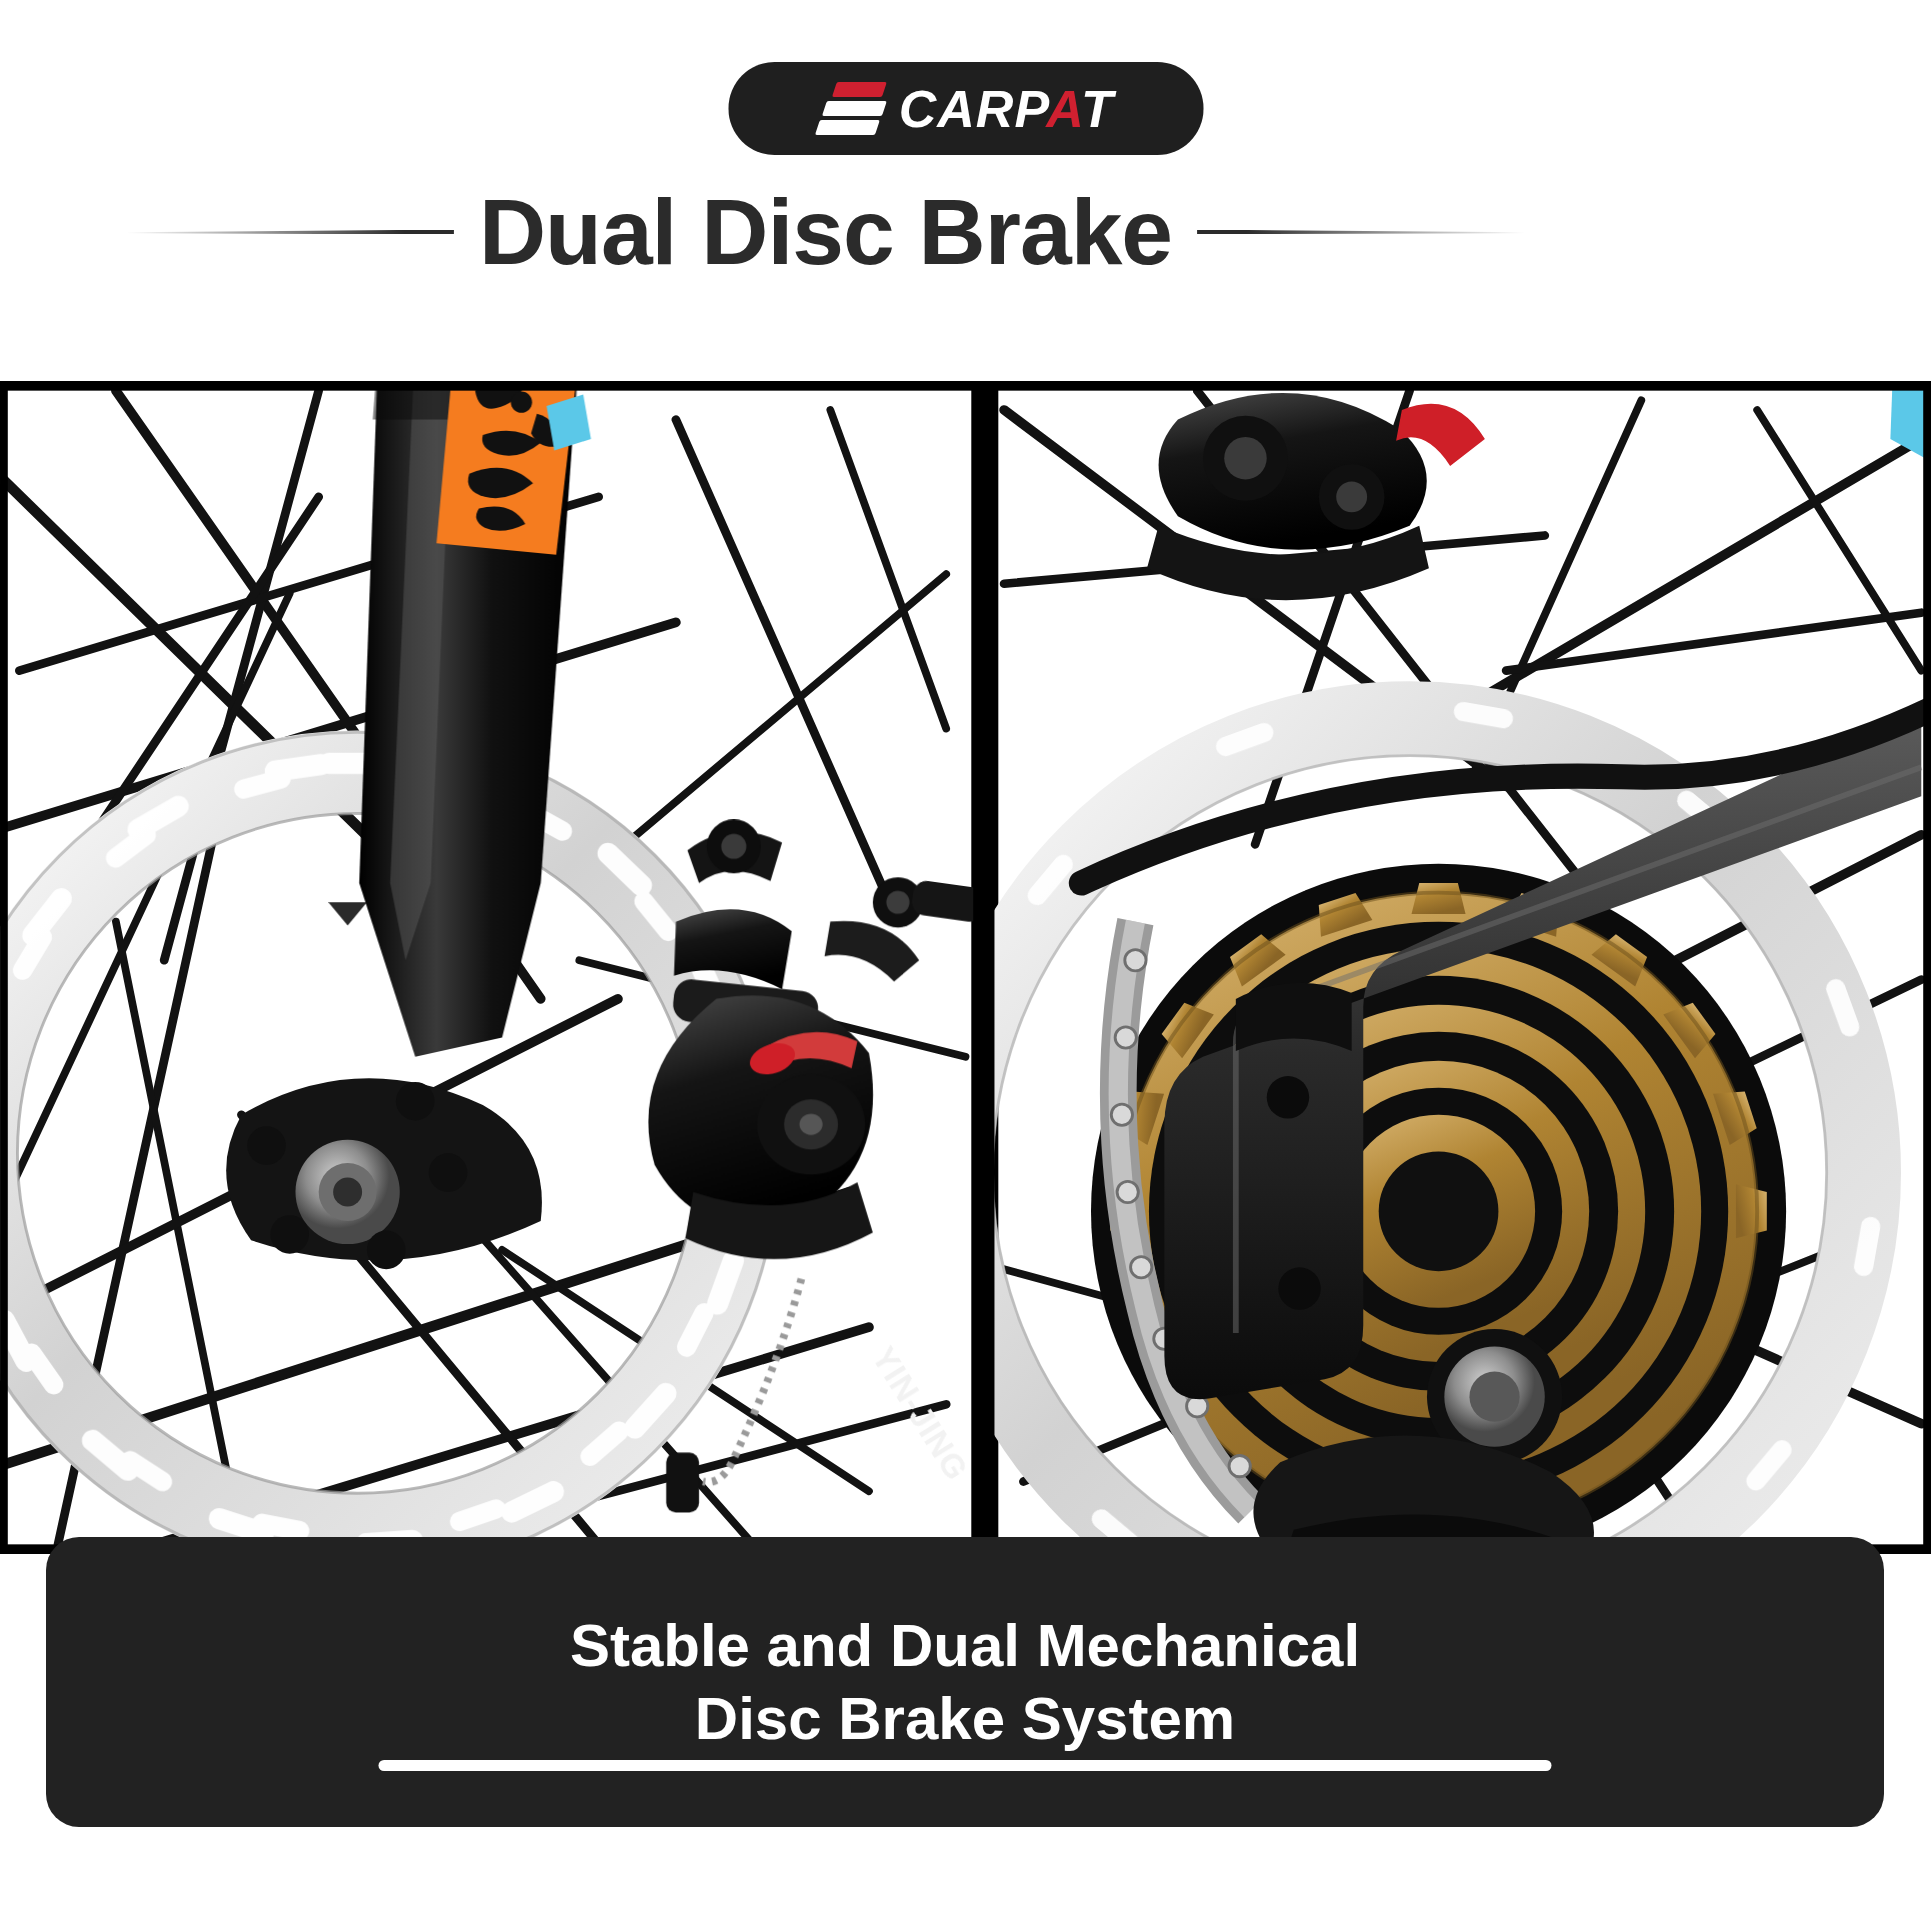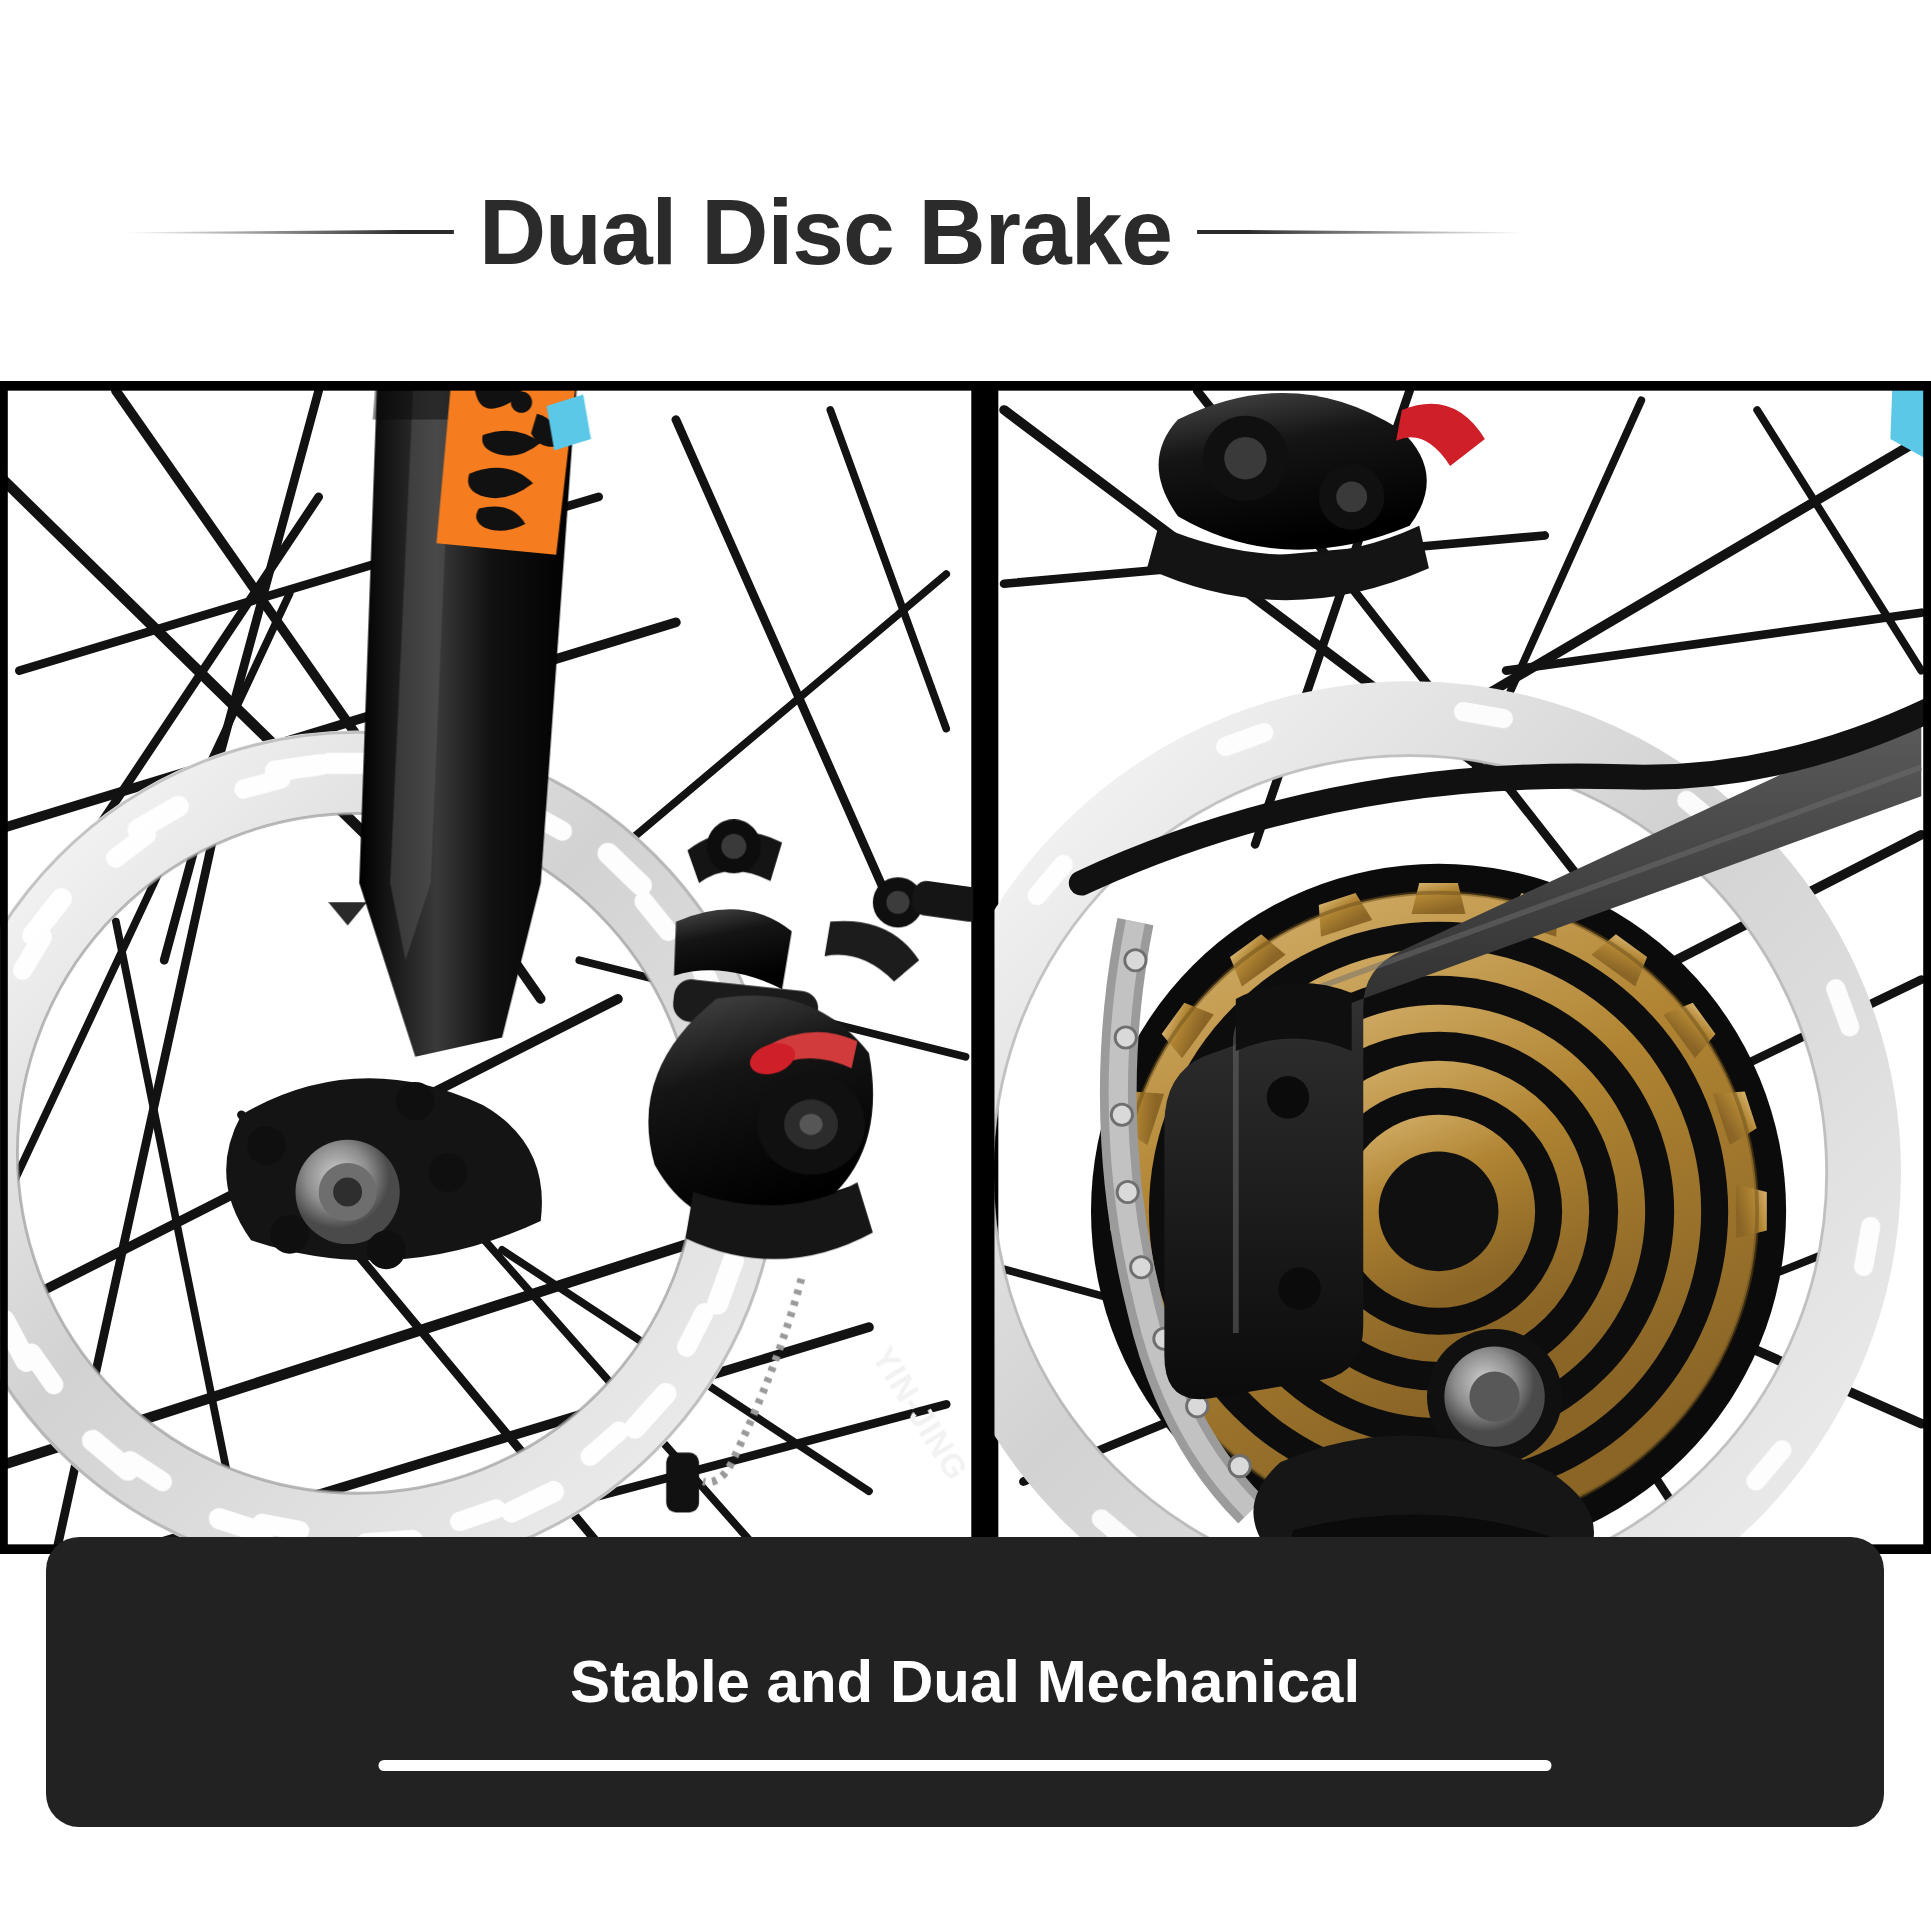--- a/index.html
+++ b/index.html
@@ -66,20 +66,28 @@
     width:1173px; height:10.6px; background:#ffffff; border-radius:5.8px;
   }
 </style>
 </head>
 <body>
 
 <div class="page">
 
   <div class="header">
 
+    <div class="logo-pill">
+      <span class="logo-mark">
+        <span class="bar b1"></span>
+        <span class="bar b2"></span>
+        <span class="bar b3"></span>
+      </span>
+      <span class="logo-word"><span>CARP</span><span class="accent">A</span><span>T</span></span>
+    </div>
 
     <div class="title-row">
       <span class="rule left"></span>
       <span class="page-title">Dual Disc Brake</span>
       <span class="rule right"></span>
     </div>
 
   </div>
 
   <div class="photo-band">
@@ -493,17 +501,18 @@
       <rect x="0" y="0" width="2000" height="10" fill="#000"></rect>
       <rect x="0" y="1205" width="2000" height="10" fill="#000"></rect>
       <rect x="0" y="0" width="8" height="1215" fill="#000"></rect>
       <rect x="1992" y="0" width="8" height="1215" fill="#000"></rect>
       <rect x="1008" y="0" width="22" height="1215" fill="#000"></rect>
     </svg>
   </div>
 
   <div class="caption-box">
     <div class="caption-line">Stable and Dual Mechanical</div>
+    <div class="caption-line">Disc Brake System</div>
     <div class="caption-underline"></div>
   </div>
 
 </div>
 
 
 </body></html>

